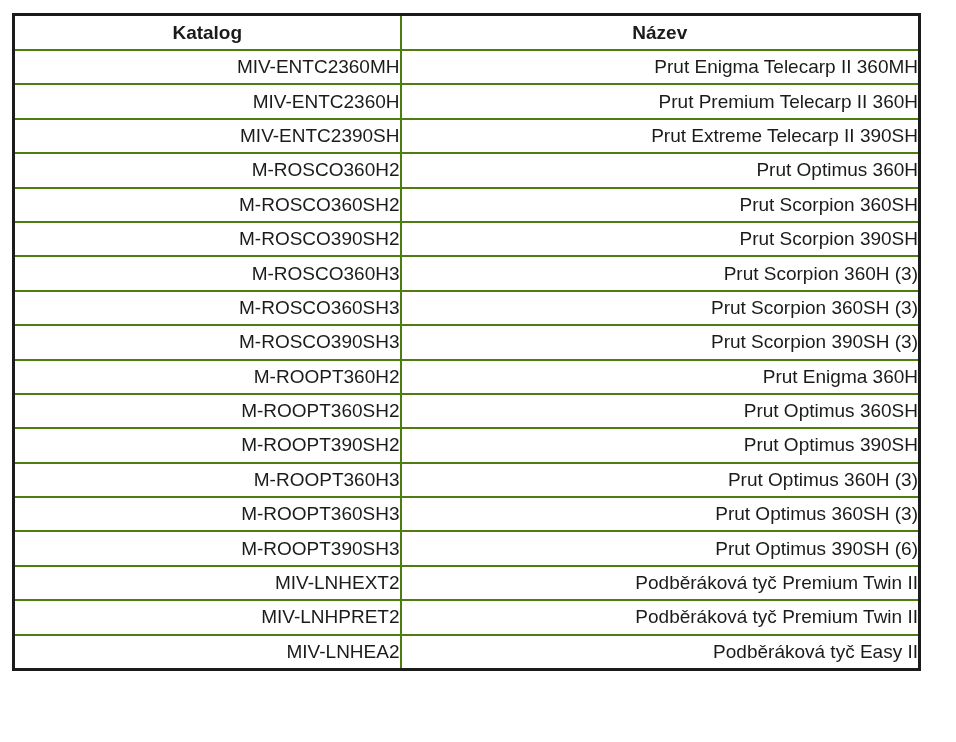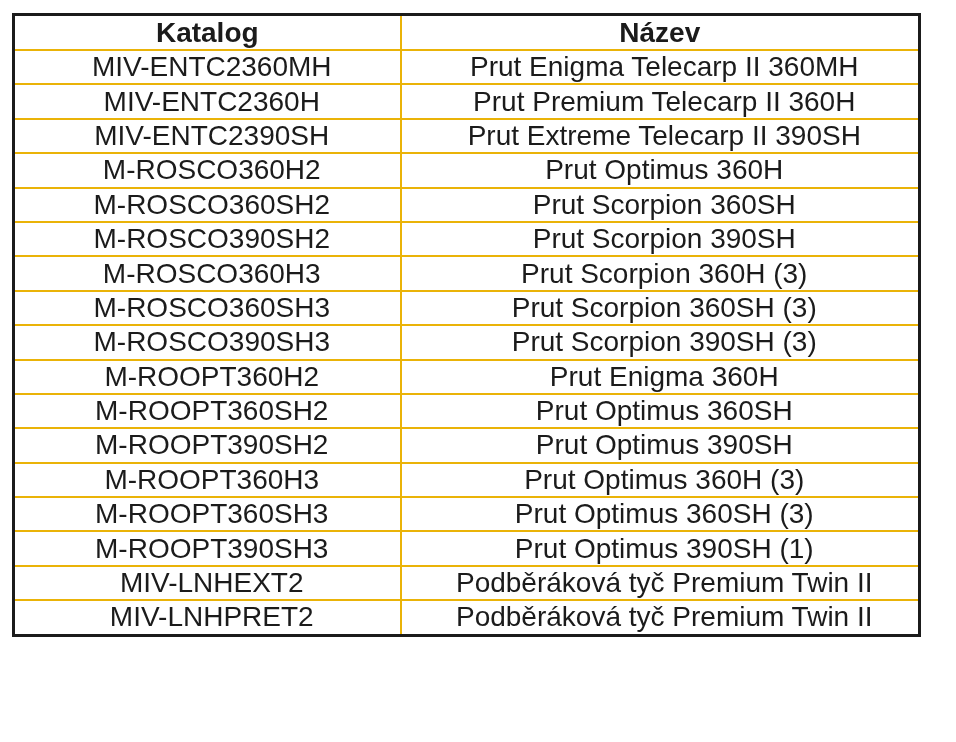--- a/index.html
+++ b/index.html
@@ -19,35 +19,35 @@
     left: 12px;
     top: 13px;
     width: 906px;
     border-collapse: collapse;
     table-layout: fixed;
     background: #ffffff;
     border: 3px solid #1b1b1b;
   }
   .catalog-table th,
   .catalog-table td {
-    border: 2px solid #eab308;
-    font-size: 28px;
+    border: 2px solid #4d7c0f;
+    font-size: 19px;
     vertical-align: middle;
     white-space: nowrap;
     overflow: hidden;
   }
   .catalog-table th {
     height: 33px;
     font-weight: bold;
     text-align: center;
     padding: 0;
   }
   .catalog-table td {
     height: 32.4px;
-    text-align: center;
+    text-align: right;
     padding: 0 0 0 9px;
     font-weight: normal;
   }
 </style>
 </head>
 <body>
 
 <div>
   <table class="catalog-table">
     <colgroup>
@@ -112,25 +112,29 @@
         <tr>
           <td>M-ROOPT360H3</td>
           <td>Prut Optimus 360H (3)</td>
         </tr>
         <tr>
           <td>M-ROOPT360SH3</td>
           <td>Prut Optimus 360SH (3)</td>
         </tr>
         <tr>
           <td>M-ROOPT390SH3</td>
-          <td>Prut Optimus 390SH (1)</td>
+          <td>Prut Optimus 390SH (6)</td>
         </tr>
         <tr>
           <td>MIV-LNHEXT2</td>
           <td>Podběráková tyč Premium Twin II</td>
         </tr>
         <tr>
           <td>MIV-LNHPRET2</td>
           <td>Podběráková tyč Premium Twin II</td>
         </tr>
+        <tr>
+          <td>MIV-LNHEA2</td>
+          <td>Podběráková tyč Easy II</td>
+        </tr>
       </tbody>
   </table>
 </div>
 
 </body></html>

